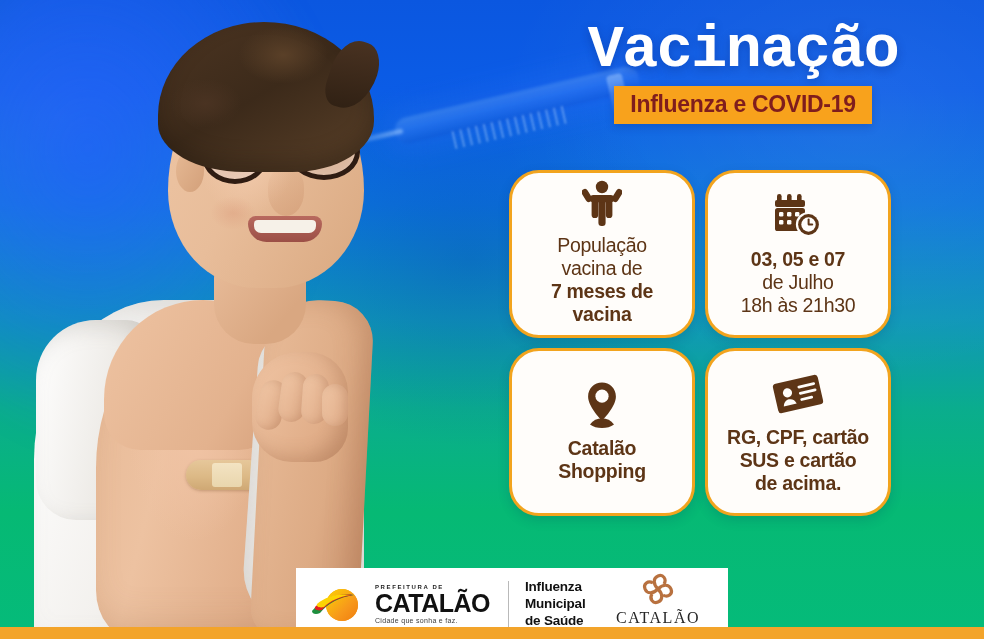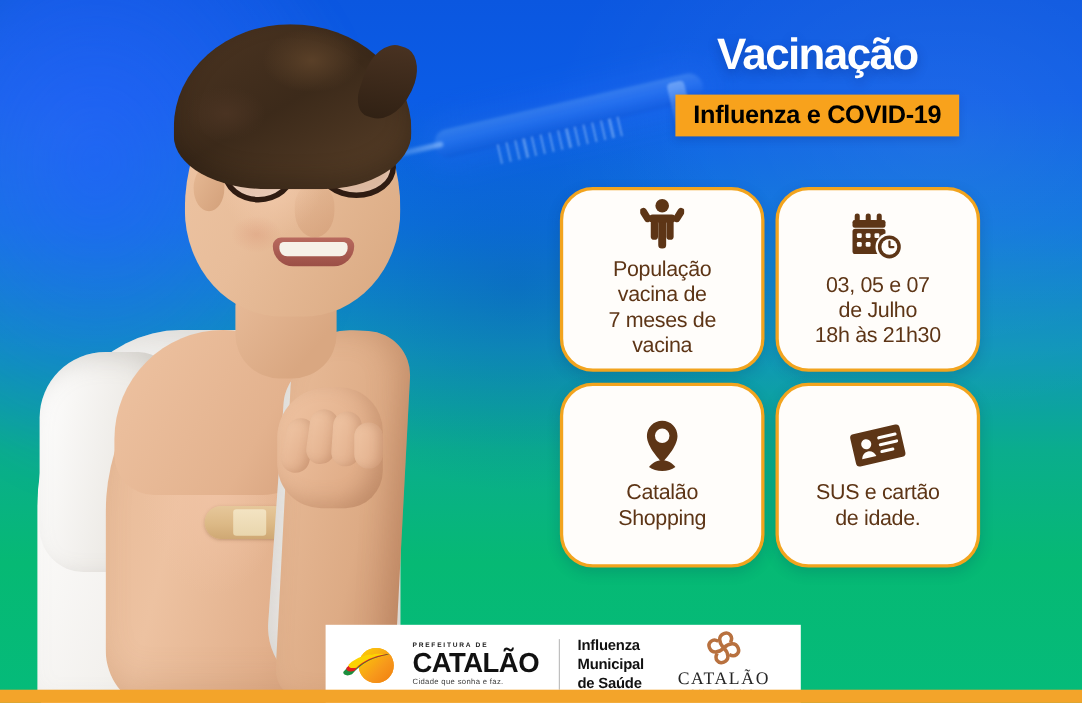--- a/index.html
+++ b/index.html
@@ -284,33 +284,34 @@
   }
 
   
   .headline {
     position: absolute;
     left: 528px; top: 18px;
     width: 430px;
     text-align: center;
   }
   .title {
-    font-size: 40px;
+    font-size: 60px;
     line-height: 64px;
     font-weight: bold;
     color: #ffffff;
     letter-spacing: -1.5px;
     text-shadow: 0 3px 10px rgba(0,30,110,0.30);
+    font-family: Liberation Mono, monospace;
   }
   .subtitle-band {
     display: inline-block;
     margin-top: 4px;
     padding: 5px 16px 7px;
     background: #f8a21c;
-    color: #000000;
+    color: #7f1d1d;
     font-size: 23px;
     font-weight: bold;
     letter-spacing: -0.3px;
     line-height: 26px;
     box-shadow: 0 3px 8px rgba(0,30,110,0.22);
   }
 
   
   .cards {
     position: absolute;
@@ -342,21 +343,21 @@
   }
   .card-icon svg { display: block; }
   .card-text {
     text-align: center;
     color: #5d3516;
     font-size: 19.5px;
     line-height: 23px;
     letter-spacing: -0.3px;
   }
   .card-text .ln { display: block; }
-  .card-text .bold { font-weight: normal; }
+  .card-text .bold { font-weight: bold; }
 
   
   .footer {
     position: absolute;
     left: 296px; top: 568px;
     width: 432px; height: 71px;
     background: #ffffff;
     display: flex;
     align-items: center;
     padding: 0 14px;
@@ -549,22 +550,23 @@
             <rect x="4" y="6" width="46" height="30" rx="3.4"></rect>
             <circle cx="17" cy="17.5" r="4.6" fill="#fffdfa"></circle>
             <path d="M10.4 30c0.8-3.6 3.4-5.8 6.6-5.8s5.8 2.2 6.6 5.8z" fill="#fffdfa"></path>
             <rect x="28" y="13" width="18" height="2.8" rx="1.4" fill="#fffdfa"></rect>
             <rect x="28" y="19.4" width="18" height="2.8" rx="1.4" fill="#fffdfa"></rect>
             <rect x="28" y="25.8" width="13" height="2.8" rx="1.4" fill="#fffdfa"></rect>
           </g>
         </svg>
       </div>
       <div class="card-text">
+        <span class="ln bold">RG, CPF, cartão</span>
         <span class="ln bold">SUS e cartão</span>
-        <span class="ln bold">de idade.</span>
+        <span class="ln bold">de acima.</span>
       </div>
     </div>
 
   </div>
 
   <div class="footer">
 
     <div class="logo-prefeitura">
       <div class="emblem">
         <svg width="58" height="42" viewBox="0 0 58 42" aria-hidden="true">

